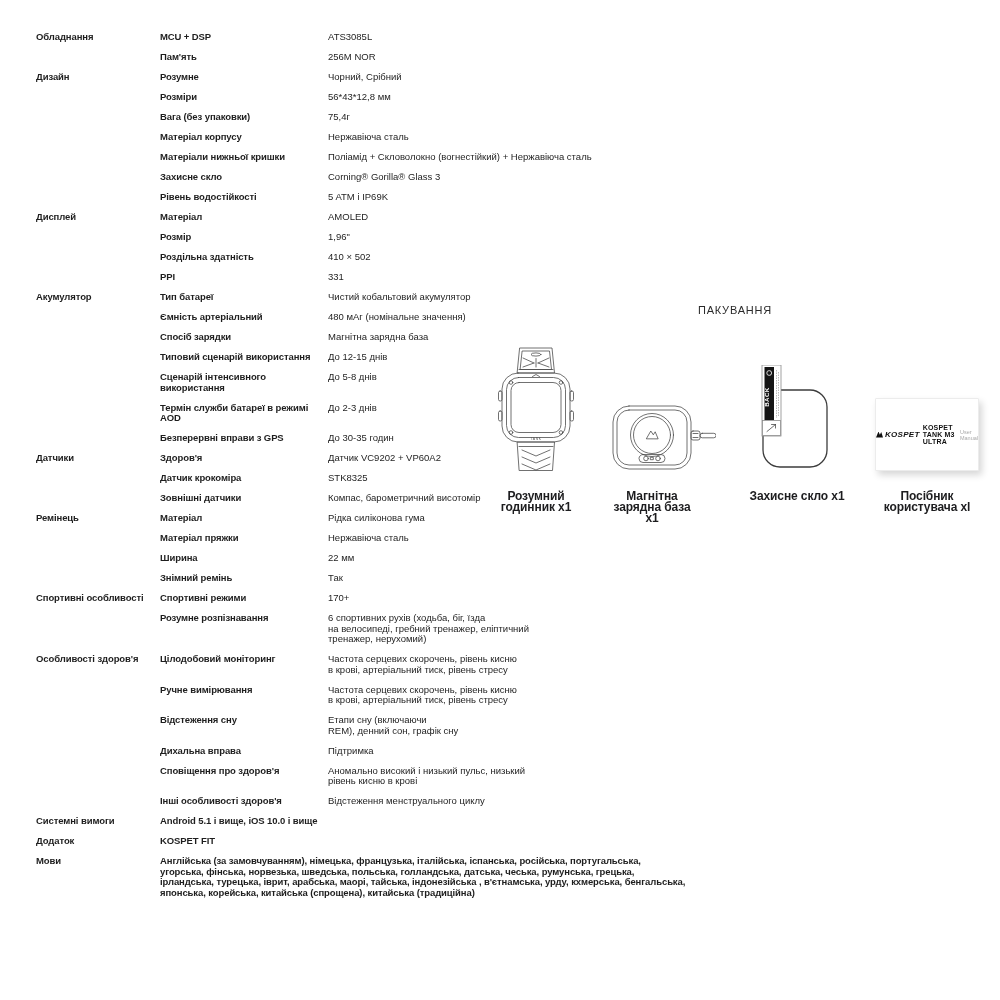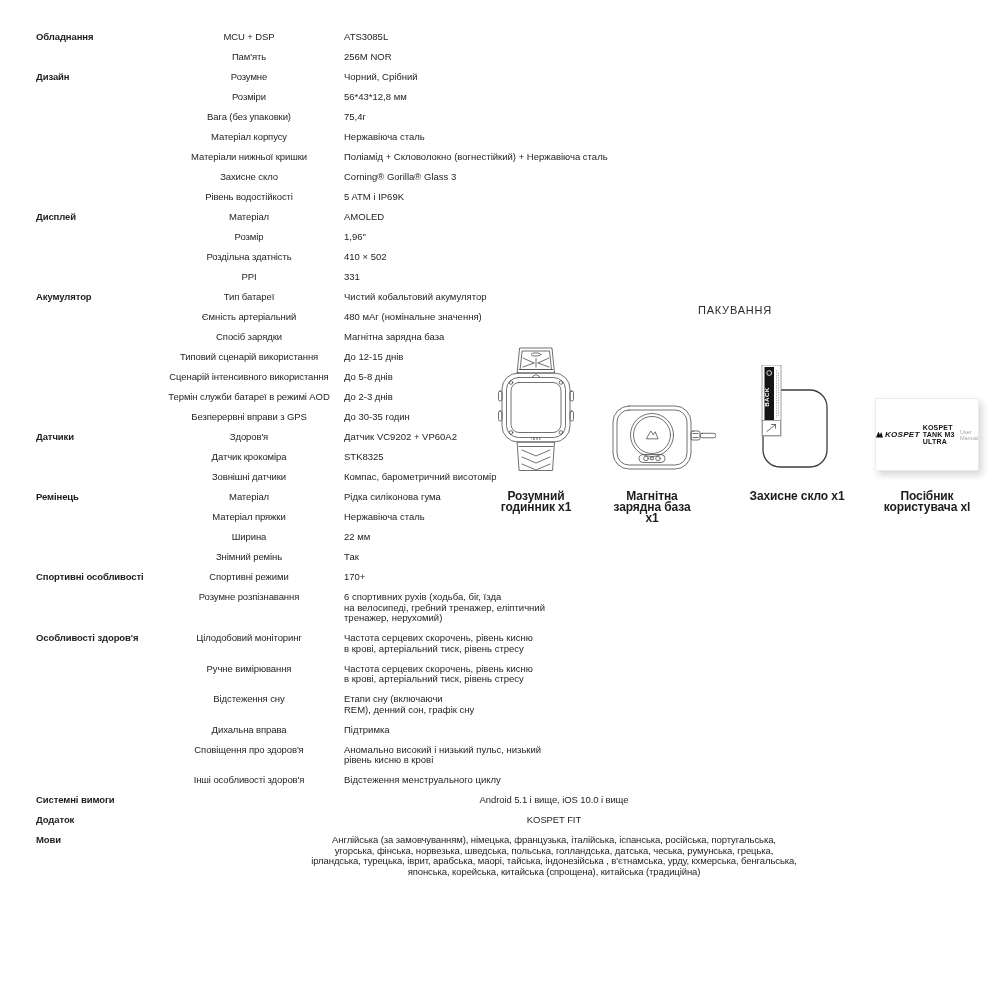--- a/index.html
+++ b/index.html
@@ -5,25 +5,25 @@
   html,body{margin:0;padding:0;}
   body{
     width:1000px;height:1000px;background:#ffffff;
     font-family:"Liberation Sans","DejaVu Sans",sans-serif;
     color:#1e1e1e;position:relative;overflow:hidden;
   }
   
   .spec-table{
     position:absolute;left:36px;top:32px;width:890px;
   }
-  .row{display:flex;align-items:flex-start;margin-bottom:9.5px;font-size:9.5px;line-height:10.5px;gap:8px;}
+  .row{display:flex;align-items:flex-start;margin-bottom:9.5px;font-size:9.5px;line-height:10.5px;}
   .row .cat{width:124px;flex:0 0 124px;font-weight:700;letter-spacing:-0.1px;}
-  .row .lbl{width:168px;flex:0 0 168px;font-weight:400;letter-spacing:-0.1px;padding-right:6px;box-sizing:border-box;text-align:center;}
+  .row .lbl{width:168px;flex:0 0 168px;font-weight:700;letter-spacing:-0.1px;padding-right:6px;box-sizing:border-box;}
   .row .val{flex:1;font-weight:400;white-space:pre-line;color:#242424;}
-  .row.wide .lbl{flex:1;width:auto;white-space:pre-line;margin-left:20px;}
+  .row.wide .lbl{flex:1;width:auto;white-space:pre-line;}
   
   .packaging-title{
     position:absolute;left:490px;top:304px;width:490px;
     text-align:center;font-size:11px;font-weight:500;letter-spacing:0.8px;color:#2a2a2a;
   }
   .pk-item{position:absolute;}
   .pk-img{height:124px;display:flex;align-items:flex-end;justify-content:center;}
   .pk-caption{
     margin-top:20px;text-align:center;font-size:12px;font-weight:700;
     line-height:11px;color:#1d1d1f;white-space:pre-line;letter-spacing:-0.1px;

